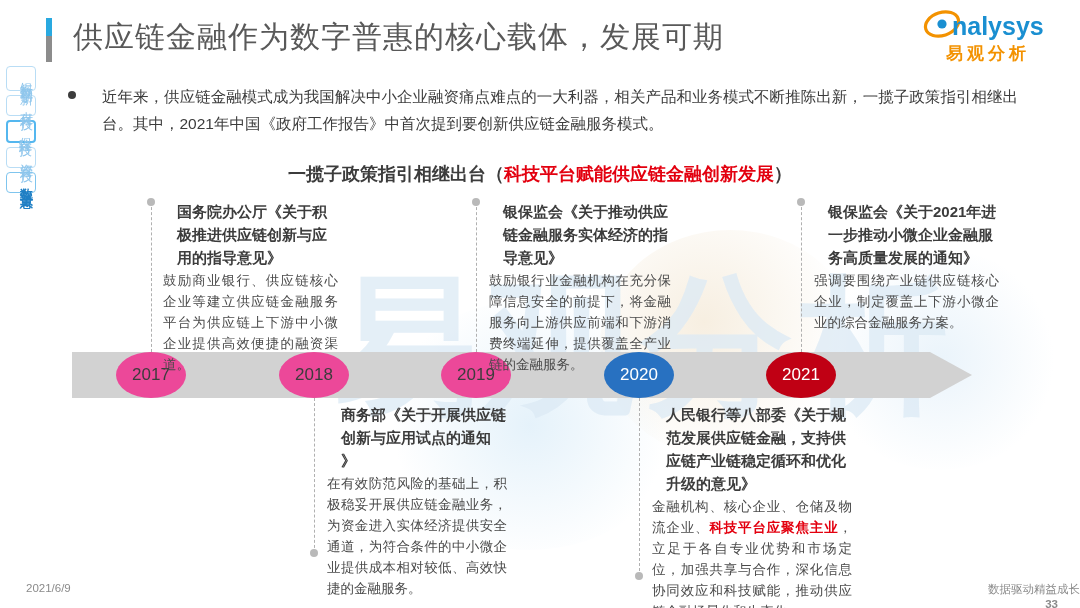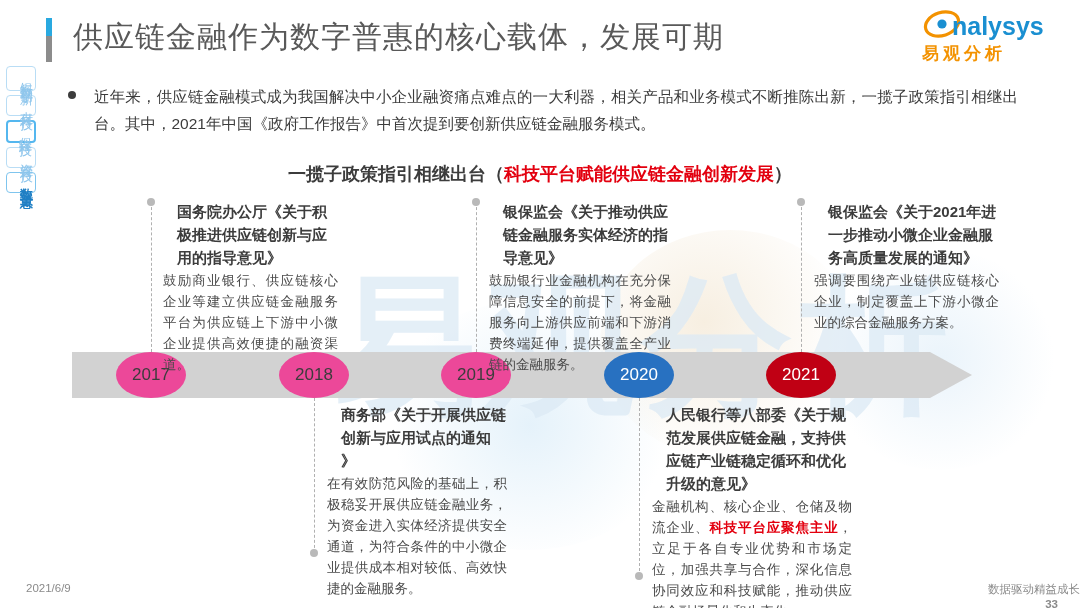--- a/index.html
+++ b/index.html
@@ -64,39 +64,40 @@
     white-space: nowrap;
     z-index: 3;
   }
 
   
   .logo {
     position: absolute;
     right: 26px; top: 8px;
     width: 132px; height: 58px;
     z-index: 5;
-    text-align: left;
+    text-align: center;
   }
   .logo-sub {
     position: absolute;
     left: 0; right: 0; bottom: 1px;
     font-size: 17px;
     font-weight: bold;
     color: #f39200;
     letter-spacing: 4px;
   }
 
   
   .bullet-row {
     position: absolute;
     left: 68px; top: 83px;
     width: 950px;
     z-index: 3;
     display: flex;
     align-items: flex-start;
+    gap: 8px;
   }
   .bullet-dot {
     width: 8px; height: 8px;
     border-radius: 50%;
     background: #3c3c3c;
     margin-top: 8px;
     margin-right: 18px;
     flex: 0 0 auto;
   }
   .bullet-text {

